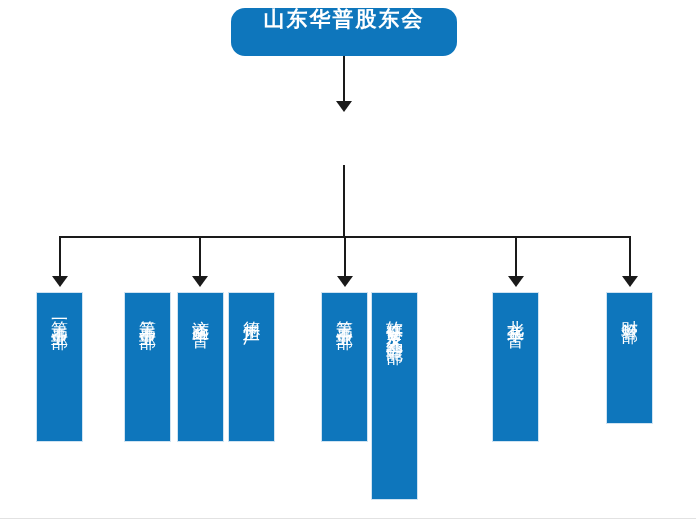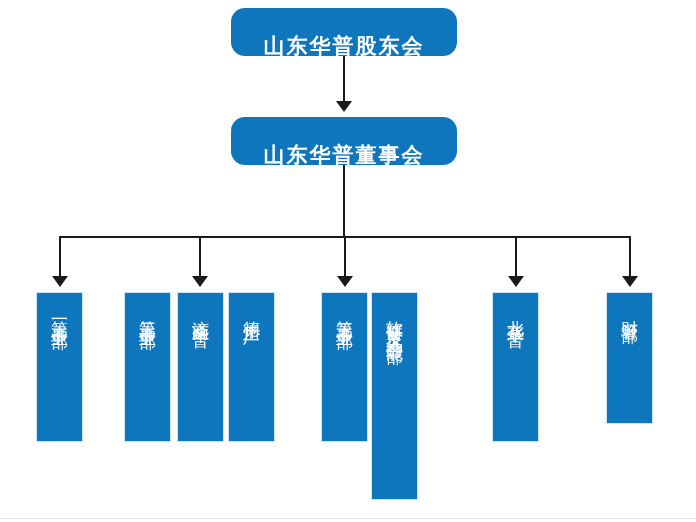--- a/index.html
+++ b/index.html
@@ -19,21 +19,21 @@
     overflow: hidden;
   }
 
   
   .round-node {
     position: absolute;
     background: #0E76BC;
     border-radius: 14px;
     color: #ffffff;
     display: flex;
-    align-items: flex-end;
+    align-items: flex-start;
     justify-content: center;
     font-size: 21px;
     font-weight: bold;
     letter-spacing: 2px;
     line-height: 1;
     box-sizing: border-box;
   }
 
   
   .vbox {
@@ -90,23 +90,20 @@
 
 <div id="chart-root">
 
   <div class="round-node" style="left:231px; top:8px; width:226px; height:48px;">
     <span>山东华普股东会</span>
   </div>
 
   <div class="vline" style="left:343px; top:56px; height:47px;"></div>
   <div class="arrow-head" style="left:336px; top:101px;"></div>
 
-  <div class="round-node" style="left:231px; top:117px; width:226px; height:48px;">
-    <span>山东华普董事会</span>
-  </div>
 
   <div class="vline" style="left:343px; top:165px; height:72px;"></div>
 
   <div class="hline" style="left:59px; top:236px; width:572px;"></div>
 
   <div class="vline" style="left:59px; top:236px; height:42px;"></div>
   <div class="arrow-head" style="left:52px; top:276px;"></div>
 
   <div class="vline" style="left:199px; top:236px; height:42px;"></div>
   <div class="arrow-head" style="left:192px; top:276px;"></div>

